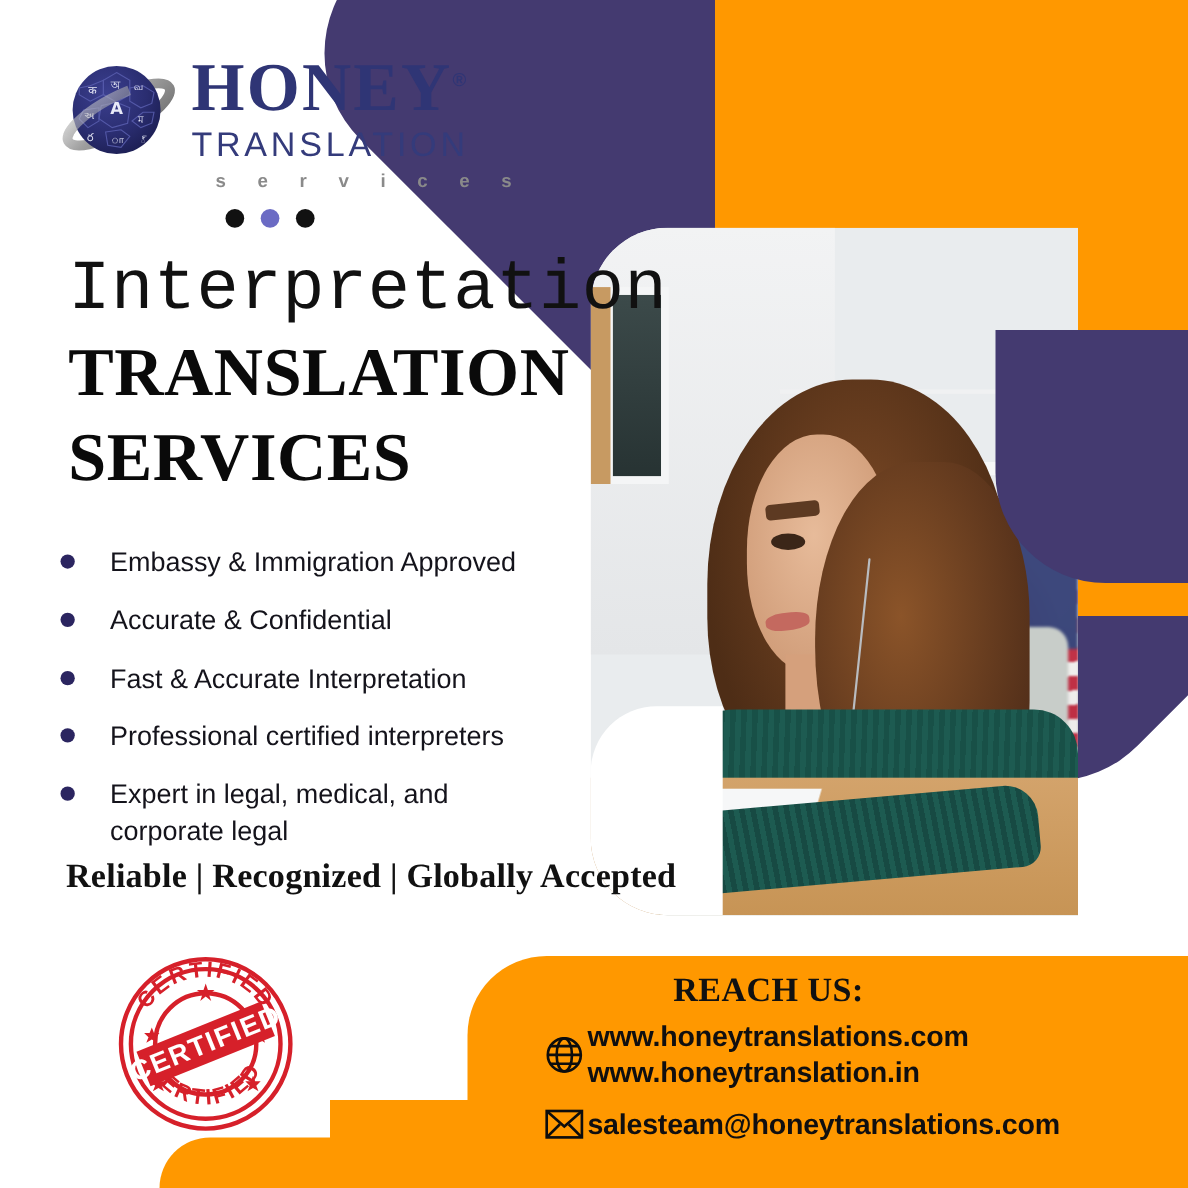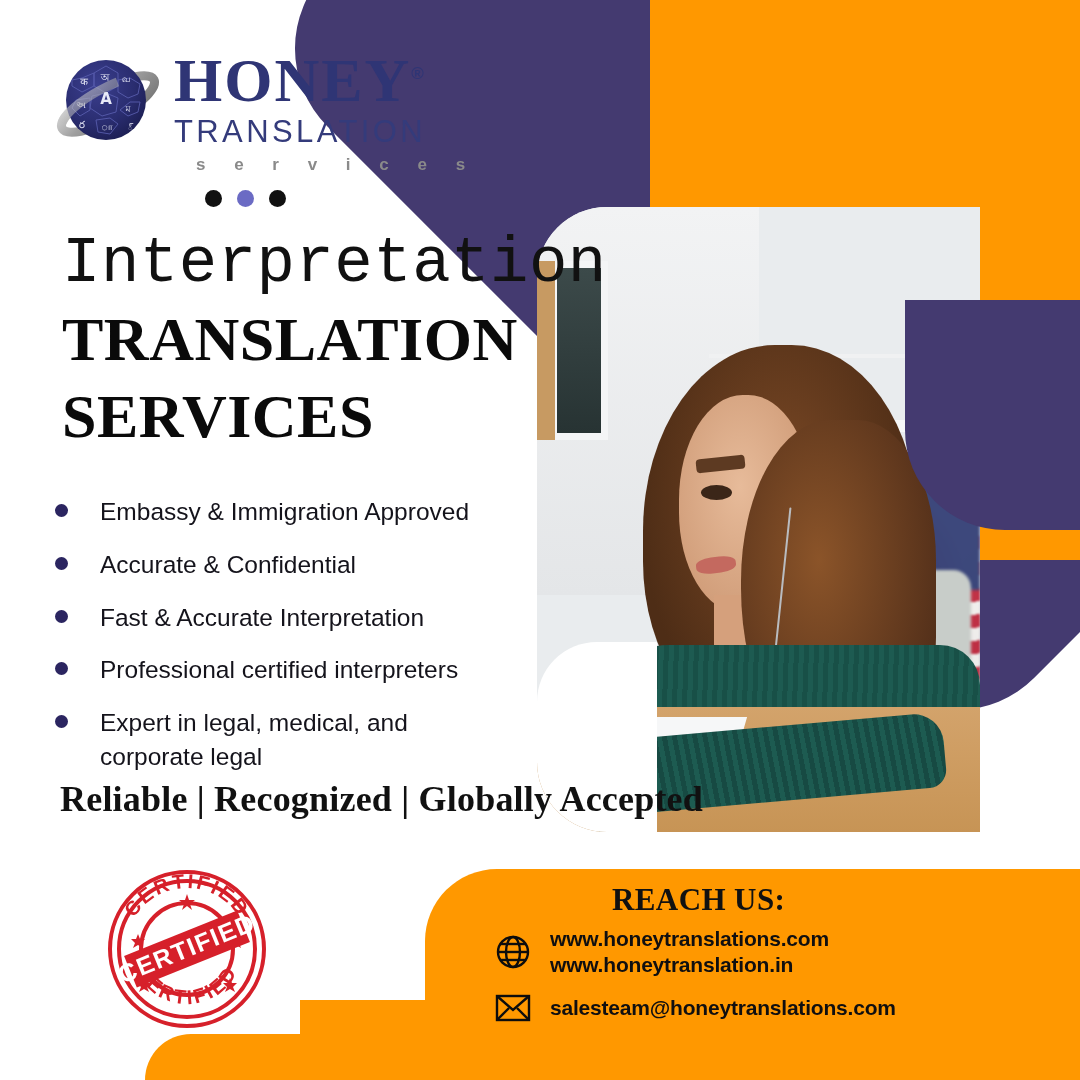--- a/index.html
+++ b/index.html
@@ -168,21 +168,21 @@
   .bullet{display:flex;align-items:flex-start;margin-bottom:19px;}
   .bdot{width:13px;height:13px;border-radius:50%;background:#2B2560;
     margin-top:9px;margin-right:32px;flex:0 0 13px;}
   .btext{
     font-family:"Liberation Sans", sans-serif;
     font-size:24.5px;font-weight:400;color:#14131b;line-height:1.38;
   }
   .tagline{
     position:absolute;left:60px;top:778px;z-index:10;
     font-family:"Liberation Serif", serif;
-    font-size:36px;font-weight:700;color:#111;letter-spacing:.2px;
+    font-size:31px;font-weight:700;color:#111;letter-spacing:.2px;
   }
 
   
   .stamp{position:absolute;left:104px;top:866px;width:166px;height:166px;z-index:12;}
   .stamp svg{display:block;width:166px;height:166px;}
 
   
   .footer-main{
     position:absolute;left:425px;top:869px;width:655px;height:211px;
     background:#FF9800;border-radius:72px 0 0 0;z-index:8;
@@ -204,22 +204,22 @@
     position:absolute;left:612px;top:882px;z-index:14;
     font-family:"Liberation Serif", serif;
     font-size:31px;font-weight:700;color:#111;letter-spacing:.4px;
   }
   .contact{position:absolute;left:492px;top:926px;z-index:14;width:560px;}
   .crow{display:flex;align-items:center;margin-bottom:14px;}
   .cicon{width:42px;flex:0 0 42px;display:flex;align-items:center;justify-content:center;}
   .cicon svg{display:block;}
   .ctext{
     font-family:"Liberation Sans", sans-serif;
-    font-size:21px;font-weight:700;color:#100f10;line-height:1.25;
-    margin-left:16px;letter-spacing:-.2px;
+    font-size:26px;font-weight:700;color:#100f10;line-height:1.25;
+    margin-left:0;letter-spacing:-.2px;
   }
   .crow.web .ctext{line-height:1.26;}
 </style>
 </head>
 <body>
 
 <div class="poster">
 
   <div class="shape-purple-diag"></div>
   <div class="shape-orange-top"></div>

